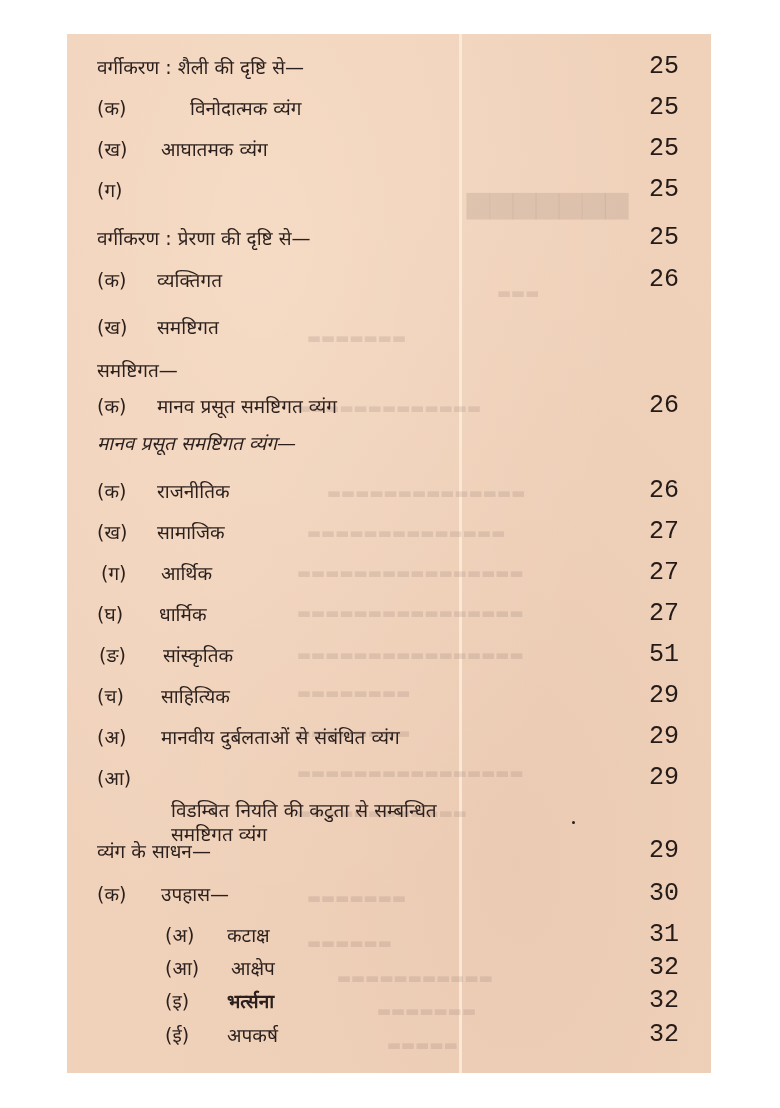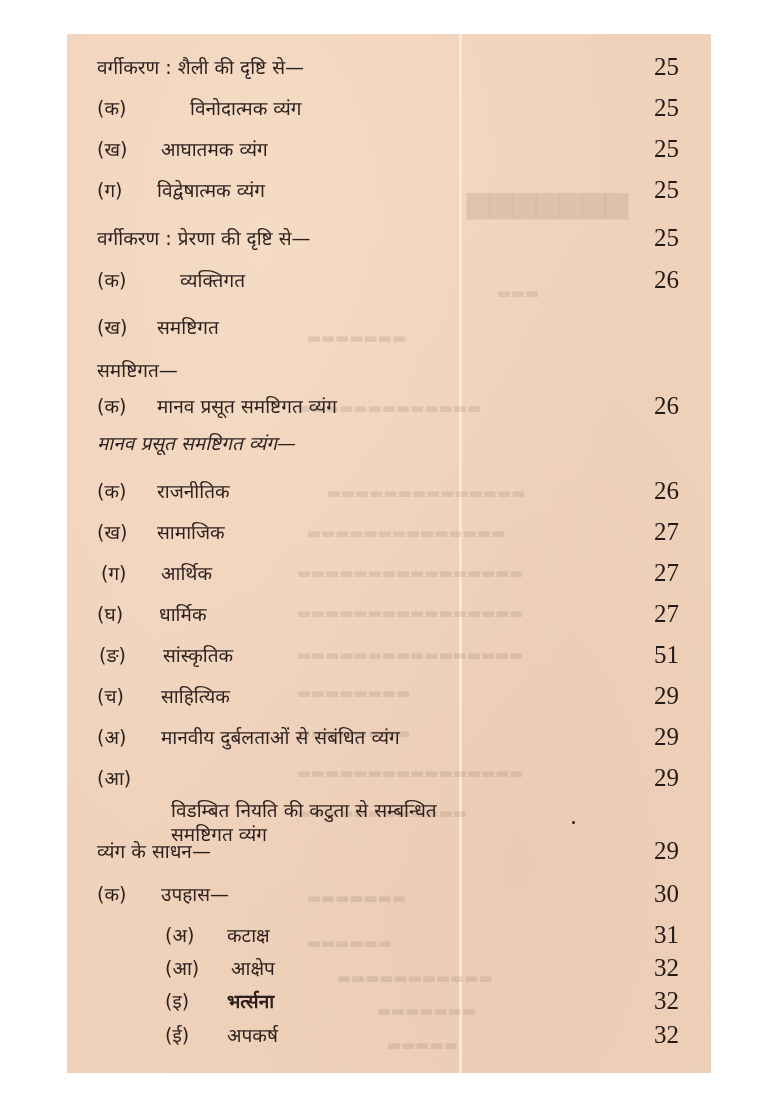--- a/index.html
+++ b/index.html
@@ -26,21 +26,21 @@
     .row {
       position: absolute; left: 0; width: 644px; height: 34px;
     }
     .label {
       position: absolute; top: 0; line-height: 34px; font-size: 19px; color: #2a1f1c;
       white-space: nowrap;
     }
     .marker { position: absolute; top: 0; line-height: 34px; font-size: 19px; color: #2a1f1c; }
     .pg {
       position: absolute; right: 32px; top: 0; line-height: 34px;
-      font-family: Liberation Serif, serif; font-size: 25px; color: #241a17;
+      font-family: Liberation Mono, monospace; font-size: 25px; color: #241a17;
     }
     .dot { position: absolute; left: 505px; top: 787px; width: 3px; height: 3px; background:#2a1f1c; border-radius: 50%; }
   </style>
 </head>
 <body>
 
 <div class="page">
   <div class="crease"></div>
 
   <div class="ghost" style="left:400px;top:150px;font-size:30px;">▆▆▆▆▆▆▆</div>
@@ -71,30 +71,29 @@
     <span class="label" style="left:90px;margin-left:33px;">विनोदात्मक व्यंग</span>
     <span class="pg">25</span>
   </div>
   <div class="row" style="top:98px;">
     <span class="marker" style="left:30px;">(ख)</span>
     <span class="label" style="left:94px;">आघातमक व्यंग</span>
     <span class="pg">25</span>
   </div>
   <div class="row" style="top:139px;">
     <span class="marker" style="left:30px;">(ग)</span>
-    <span class="label" style="left:90px;">विद्वेषात्मक व्यंग</span>
     <span class="pg">25</span>
   </div>
   <div class="row" style="top:187px;">
     <span class="label" style="left:30px;">वर्गीकरण : प्रेरणा की दृष्टि से—</span>
     <span class="pg">25</span>
   </div>
   <div class="row" style="top:229px;">
     <span class="marker" style="left:30px;">(क)</span>
-    <span class="label" style="left:90px;margin-left:23px;">व्यक्तिगत</span>
+    <span class="label" style="left:90px;">व्यक्तिगत</span>
     <span class="pg">26</span>
   </div>
   <div class="row" style="top:276px;">
     <span class="marker" style="left:30px;">(ख)</span>
     <span class="label" style="left:90px;">समष्टिगत</span>
     <span class="pg"></span>
   </div>
   <div class="row" style="top:319px;">
     <span class="label" style="left:30px;">समष्टिगत—</span>
     <span class="pg"></span>

